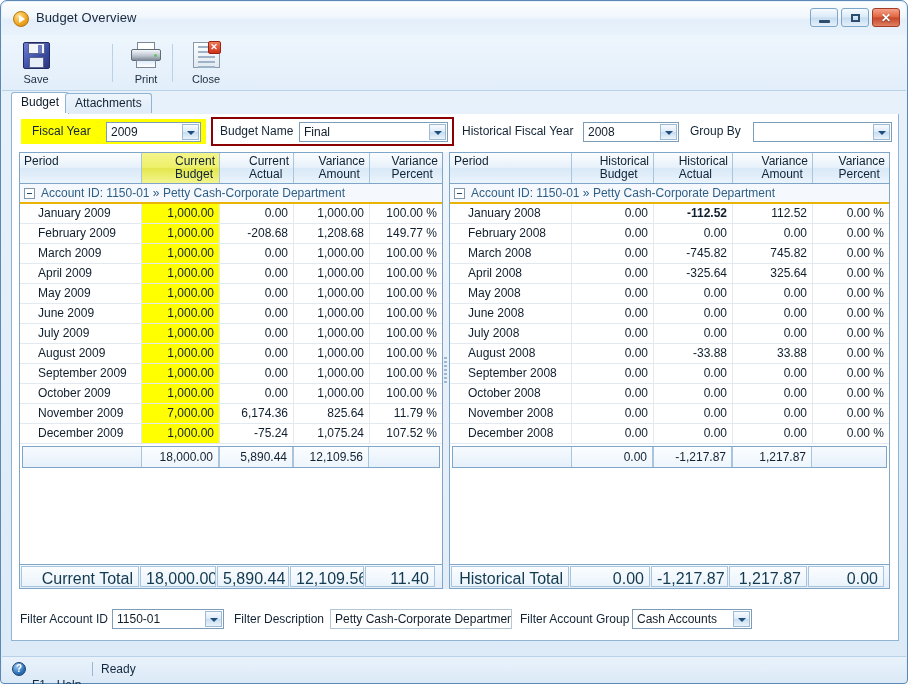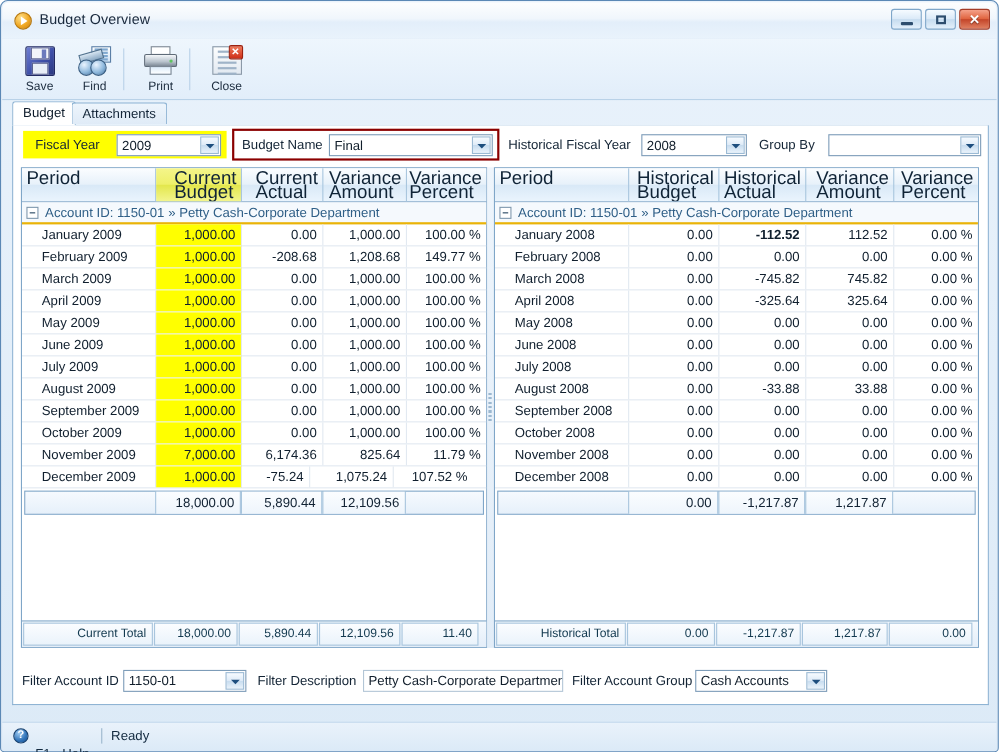--- a/index.html
+++ b/index.html
@@ -260,21 +260,21 @@
   }
   .ghead {
     display: flex; height: 30px;
     background: linear-gradient(to bottom, #fbfdff 0%, #e7f1fa 48%, #d9e9f7 52%, #eaf4fd 100%);
     border-bottom: 1px solid #7fa6c8;
   }
   .ghcell {
     box-sizing: border-box;
     border-right: 1px solid #a9c6de;
     padding: 2px 4px 0 4px;
-    font-size: 17px; color: #0f2336;
+    font-size: 12px; color: #0f2336;
     line-height: 13px;
     display: flex; align-items: flex-start;
     overflow: hidden;
   }
   .ghcell.num { justify-content: flex-end; }
   .ghcell.hi { background: linear-gradient(to bottom, #f4f58a 0%, #eef06a 48%, #e3e74d 52%, #f3f58e 100%); }
   .ghcell span { display: block; }
 
   .grouprow {
     height: 18px; display: flex; align-items: center;
@@ -331,21 +331,21 @@
     box-sizing: border-box;
     border-top: 1px solid #7fa6c8;
     background: linear-gradient(to bottom, #f4f9fe 0%, #e4eef9 100%);
     padding: 1px;
   }
   .tcell {
     box-sizing: border-box;
     border: 1px solid #a8c5dd;
     margin-right: 1px;
     background: linear-gradient(to bottom,#fbfdff 0%, #eaf3fb 100%);
-    font-size: 11px; color: #12394f;
+    font-size: 16px; color: #12394f;
     text-align: right;
     padding: 3px 5px 8px 5px;
     overflow: hidden; white-space: nowrap;
   }
 
   
   .splitter {
     position: absolute; top: 0; width: 6px; height: 100%;
     background: linear-gradient(to bottom,#eef5fc 0%, #e2edf8 100%);
   }
@@ -404,36 +404,20 @@
       <div class="tbicon">
         <div class="ic-save">
             <div class="body"></div>
             <div class="shut"></div>
             <div class="label"></div>
           </div>
       </div>
       <div class="tblabel">Save</div>
     </div>
 
-    <div class="tbitem" style="left:58px;">
-      <div class="tbicon">
-        <div class="ic-find">
-            <div class="scr">
-              <i></i>
-              <i></i>
-              <i></i>
-              <i></i>
-            </div>
-            <div class="bar"></div>
-            <div class="lens l"></div>
-            <div class="lens r"></div>
-          </div>
-      </div>
-      <div class="tblabel">Find</div>
-    </div>
 
     <div class="tbsep" style="left:110px;"></div>
 
     <div class="tbitem" style="left:118px;">
       <div class="tbicon">
         <div class="ic-print">
             <div class="paper-top"></div>
             <div class="machine"></div>
             <div class="out"></div>
           </div>
@@ -608,21 +592,21 @@
           <div class="grow">
             <div class="gcell period" style="width: 122px;">November 2009</div>
             <div class="gcell num hi" style="width: 78px;">7,000.00</div>
             <div class="gcell num" style="width: 74px;">6,174.36</div>
             <div class="gcell num" style="width: 76px;">825.64</div>
             <div class="gcell num" style="width: 72px; border-right: none;">11.79 %</div>
           </div>
           <div class="grow">
             <div class="gcell period" style="width: 122px;">December 2009</div>
             <div class="gcell num hi" style="width: 78px;">1,000.00</div>
-            <div class="gcell num" style="width: 62px;">-75.24</div>
+            <div class="gcell num" style="width: 74px;">-75.24</div>
             <div class="gcell num" style="width: 76px;">1,075.24</div>
             <div class="gcell num" style="width: 72px; border-right: none;">107.52 %</div>
           </div>
         </div>
       <div class="sumrow" id="leftSum">
           <div class="sumcell" style="width: 118px;"></div>
           <div class="sumcell boxed" style="width: 78px;">18,000.00</div>
           <div class="sumcell boxed" style="width: 74px;">5,890.44</div>
           <div class="sumcell boxed" style="width: 76px;">12,109.56</div>
           <div class="sumcell" style="width: 68px;"></div>

